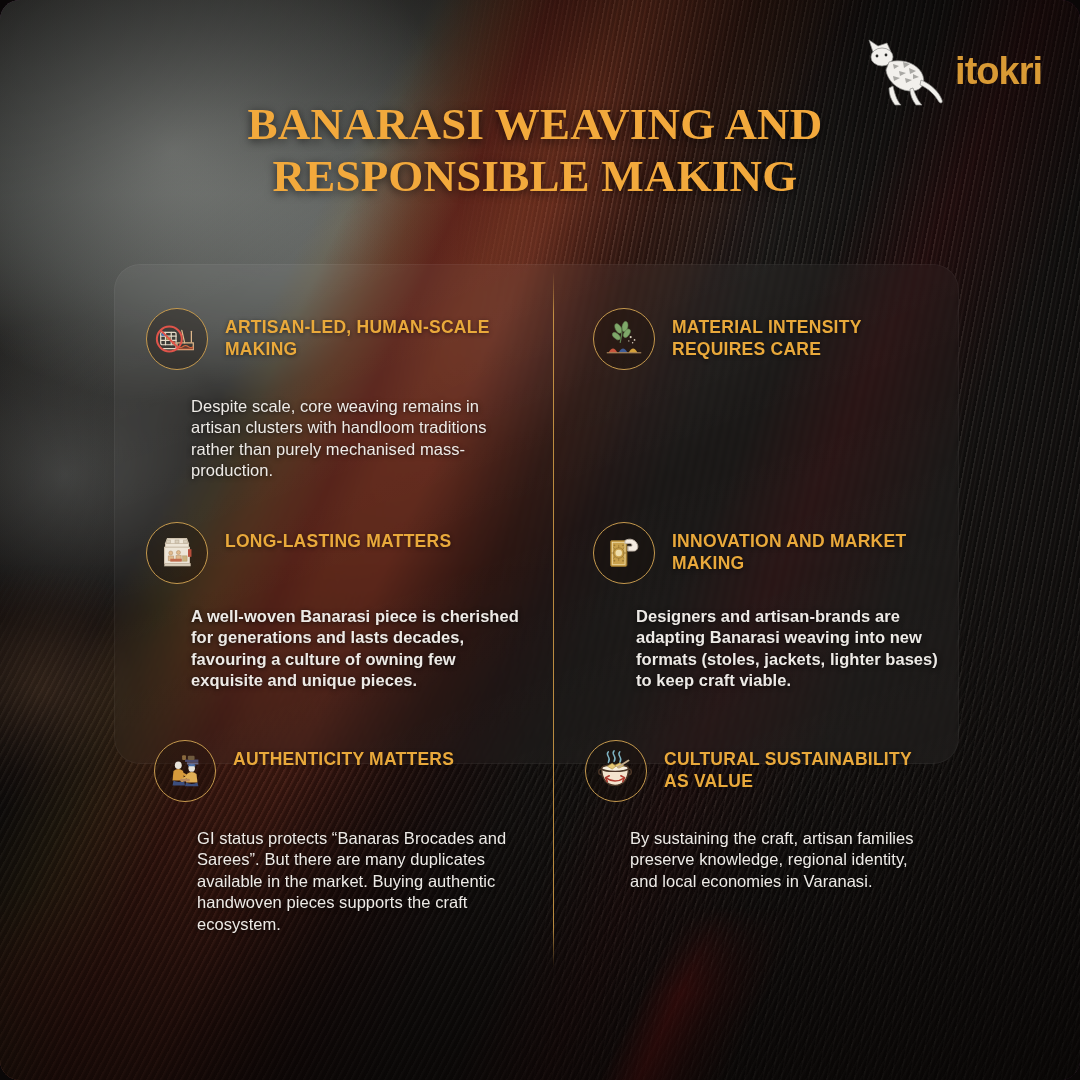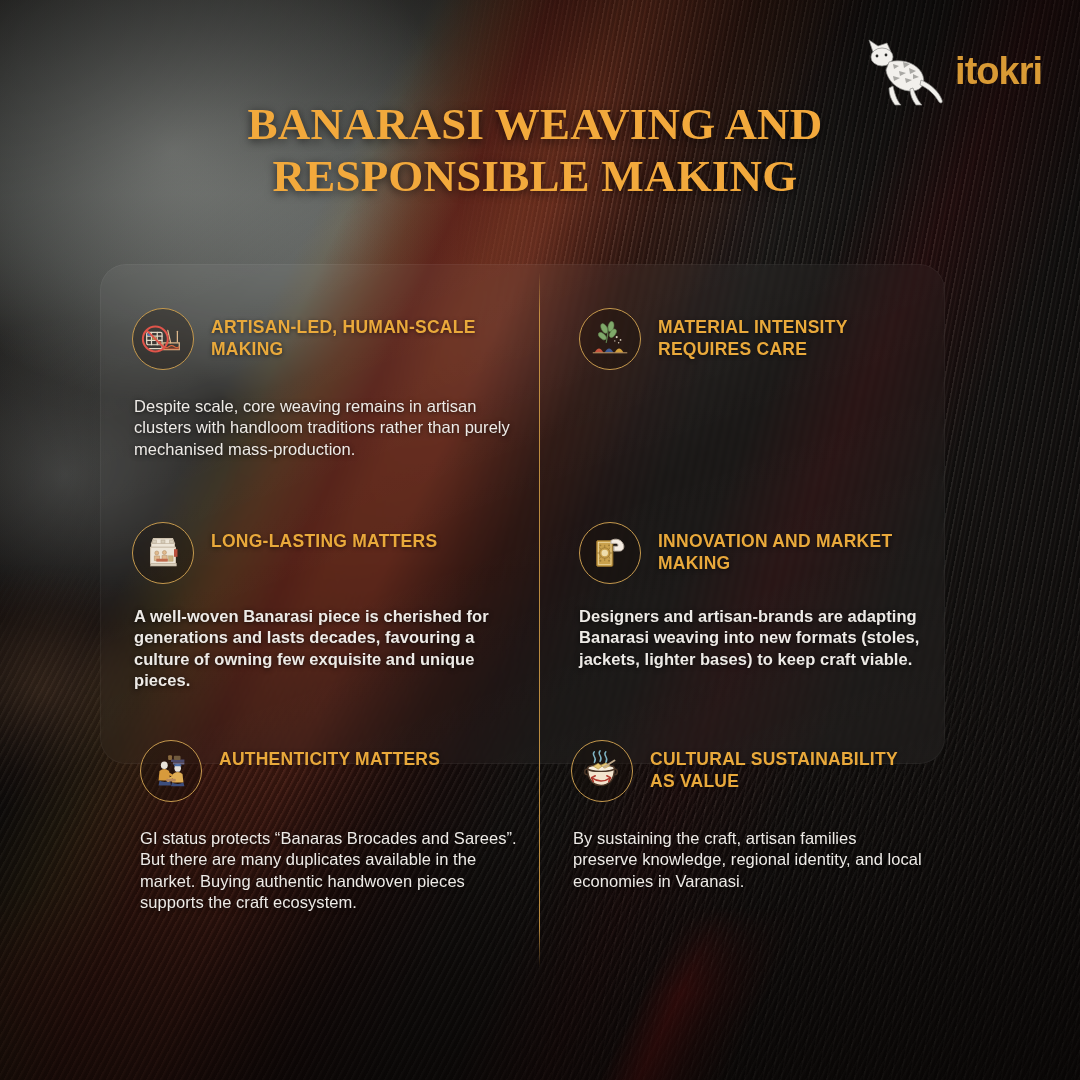--- a/index.html
+++ b/index.html
@@ -12,20 +12,21 @@
     font-family: "Liberation Sans", sans-serif;
     overflow: hidden;
   }
 
   #poster {
     position: relative;
     width: 1080px;
     height: 1080px;
     overflow: hidden;
     background: #701a75;
+    border-radius: 20px;
   }
 
   
   .bg-layer { position: absolute; inset: 0; }
 
   
   .bg-base {
     background:
       radial-gradient(ellipse 60% 45% at 20% 12%, #6d6f6b 0%, #4a4c49 35%, #2a2927 62%, #171514 100%),
       #15100e;
@@ -144,21 +145,21 @@
     line-height: 1.16;
     letter-spacing: .2px;
     color: #F2A93C;
     text-shadow: 0 2px 10px rgba(0,0,0,.65);
     font-family: Liberation Serif, serif;
   }
 
   
   .panel {
     position: absolute;
-    left: 100px; top: 264px;
+    left: 114px; top: 264px;
     width: 845px; height: 500px;
     border-radius: 26px;
     background: linear-gradient(160deg, rgba(255,255,255,0.055) 0%, rgba(255,255,255,0.018) 50%, rgba(255,255,255,0.045) 100%);
     backdrop-filter: blur(2px);
     box-shadow: inset 0 0 0 1px rgba(255,255,255,0.045);
   }
 
   .divider {
     position: absolute;
     left: 439px; top: 8px;
@@ -202,20 +203,21 @@
     text-shadow: 0 1px 4px rgba(0,0,0,.55);
   }
 
   .card-body {
     margin-top: 24px;
     font-size: 16.5px;
     line-height: 1.30;
     color: #EDEAE6;
     letter-spacing: .05px;
     text-shadow: 0 1px 5px rgba(0,0,0,.75);
+    margin-left: 43px;
   }
   .card.col-left  .card-body { padding-left: 2px; }
   .card.col-right .card-body { padding-left: 0px; }
 
   
   .r1 .card-body { margin-top: 26px; }
   .r2 .card-body { margin-top: 22px; font-weight: bold; }
   .r3 .card-body { margin-top: 26px; }
   .r3 .card-head { padding-top: 6px; }
 </style>

